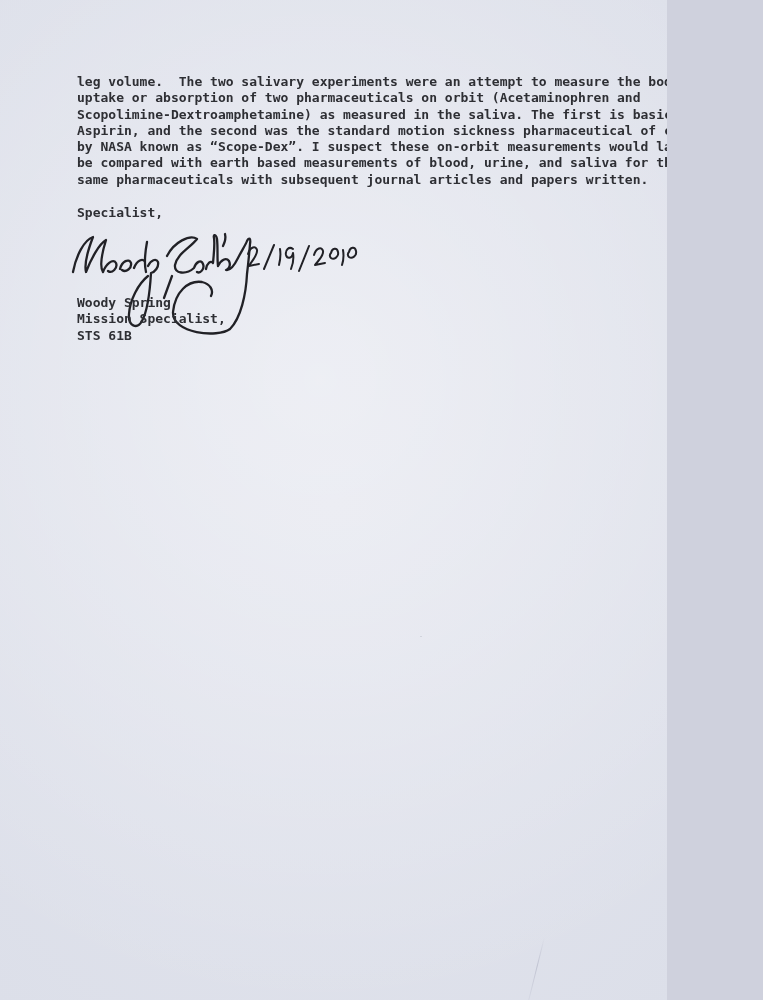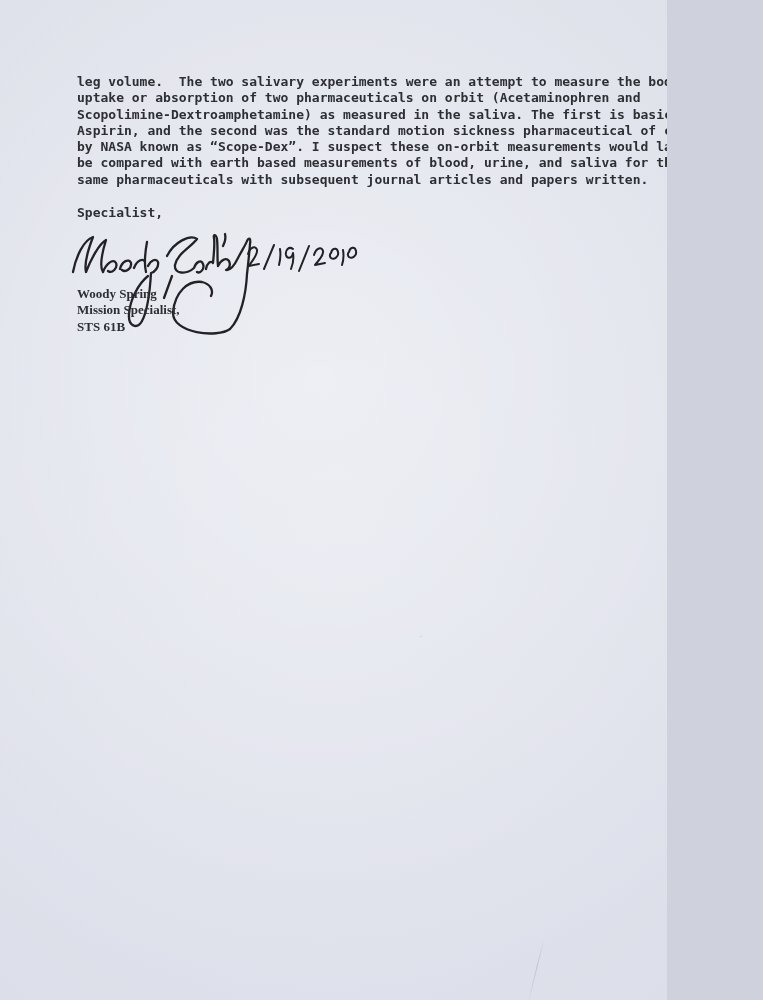--- a/index.html
+++ b/index.html
@@ -23,21 +23,21 @@
     color: #2e2f34;
     font-family: "DejaVu Sans Mono", "Liberation Mono", monospace;
     font-size: 13px;
     line-height: 16.3px;
     font-weight: bold;
     white-space: pre;
     letter-spacing: 0;
   }
   .body-paragraph { left: 77px; top: 74px; }
   .valediction    { left: 77px; top: 205px; }
-  .signer-block   { left: 77px; top: 286px; font-family: Liberation Serif, serif; }
+  .signer-block   { left: 77px; top: 295px; }
   .signature-svg {
     position: absolute;
     left: 60px;
     top: 222px;
     width: 320px;
     height: 150px;
     overflow: visible;
   }
   .signature-svg path {
     fill: none;

